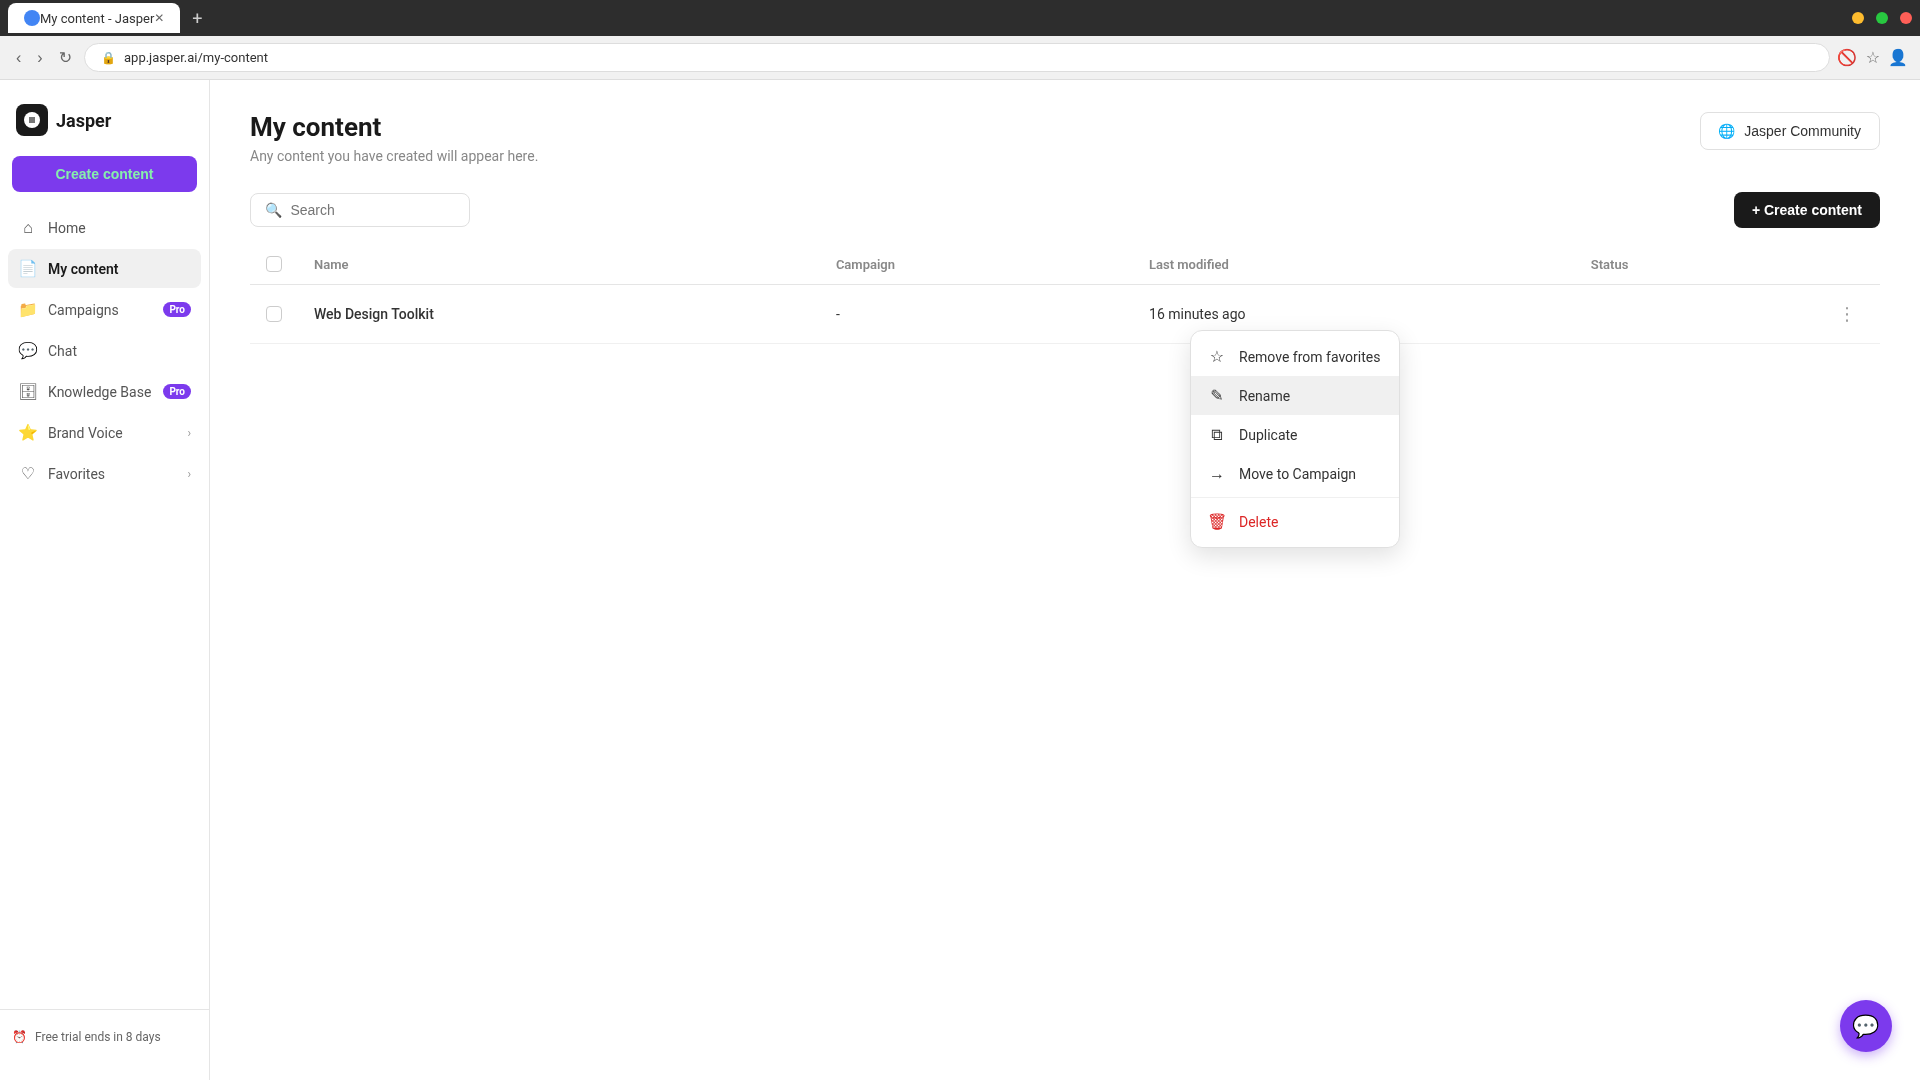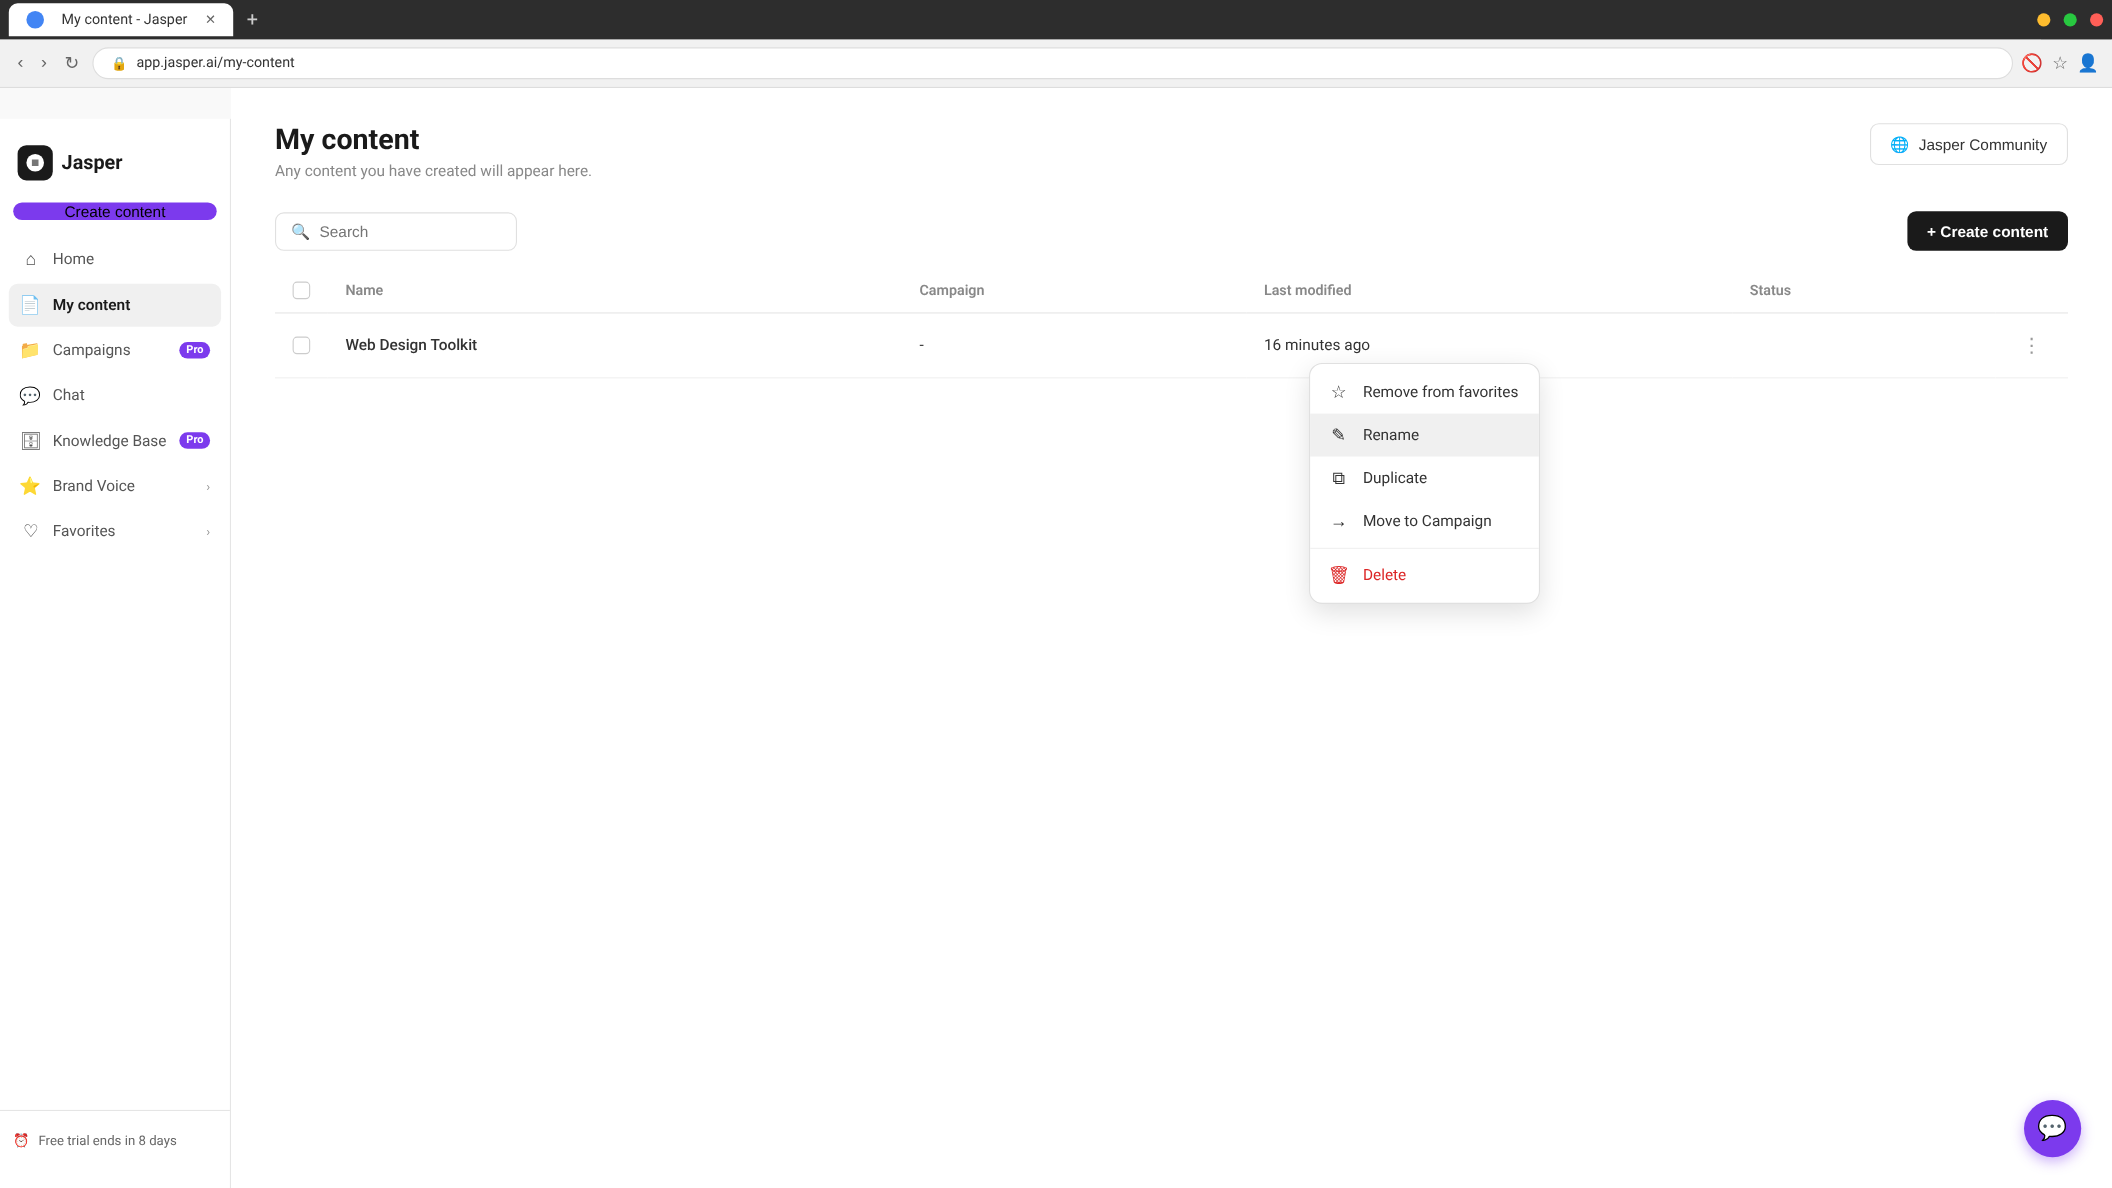--- a/index.html
+++ b/index.html
@@ -1,45 +1,45 @@
 <!DOCTYPE html>
 <html><head>
   <meta charset="utf-8">
   <style>
     * { box-sizing: border-box; margin: 0; padding: 0; }
     body { font-family: -apple-system, BlinkMacSystemFont, 'Segoe UI', Roboto, sans-serif; background: #f9f9f9; display: flex; height: 100vh; overflow: hidden; }
 
     
     .browser-chrome { position: fixed; top: 0; left: 0; right: 0; z-index: 1000; }
     .browser-titlebar { background: #2d2d2d; height: 36px; display: flex; align-items: center; padding: 0 8px; gap: 8px; }
-    .browser-tab { background: #fff; border-radius: 8px 8px 0 0; padding: 0 16px; height: 30px; display: flex; align-items: center; gap: 16px; font-size: 13px; color: #333; }
+    .browser-tab { background: #fff; border-radius: 8px 8px 0 0; padding: 0 16px; height: 30px; display: flex; align-items: center; gap: 0; font-size: 13px; color: #333; }
     .browser-tab-icon { width: 16px; height: 16px; background: #4285f4; border-radius: 50%; }
     .browser-tab-close { color: #666; font-size: 12px; cursor: pointer; }
     .browser-add-tab { color: #ccc; font-size: 18px; cursor: pointer; margin-left: 4px; }
     .browser-controls { display: flex; gap: 12px; margin-left: auto; }
     .browser-control { width: 12px; height: 12px; border-radius: 50%; cursor: pointer; }
     .browser-minimize { background: #febc2e; }
     .browser-restore { background: #28c840; }
     .browser-close { background: #ff5f57; }
     .browser-toolbar { background: #f1f1f1; height: 44px; display: flex; align-items: center; padding: 0 12px; gap: 8px; border-bottom: 1px solid #ddd; }
     .browser-nav-btn { background: none; border: none; color: #666; font-size: 16px; cursor: pointer; padding: 4px; border-radius: 4px; }
     .browser-address-bar { flex: 1; background: #fff; border: 1px solid #ddd; border-radius: 20px; padding: 6px 16px; font-size: 13px; color: #333; display: flex; align-items: center; gap: 8px; }
     .browser-address-icon { color: #666; font-size: 12px; }
     .browser-address-text { color: #333; font-size: 13px; }
     .browser-extra-controls { display: flex; gap: 8px; color: #666; }
 
     
     .app-wrapper { display: flex; width: 100%; margin-top: 80px; height: calc(100vh - 80px); }
 
     
-    .sidebar { width: 210px; background: #fff; border-right: 1px solid #e5e5e5; display: flex; flex-direction: column; padding: 16px 0; flex-shrink: 0; margin-top: 28px; }
+    .sidebar { width: 210px; background: #fff; border-right: 1px solid #e5e5e5; display: flex; flex-direction: column; padding: 16px 0; flex-shrink: 0; }
     .sidebar-logo { display: flex; align-items: center; gap: 8px; padding: 8px 16px 20px; }
     .sidebar-logo-icon { width: 32px; height: 32px; background: #1a1a1a; border-radius: 8px; display: flex; align-items: center; justify-content: center; color: #fff; font-weight: bold; font-size: 14px; }
     .sidebar-logo-text { font-size: 18px; font-weight: 700; color: #1a1a1a; }
-    .create-content-btn { margin: 0 12px 16px; background: #7c3aed; color: #000000; border: none; border-radius: 8px; padding: 0 16px; font-size: 14px; font-weight: 400; cursor: pointer; width: calc(100% - 24px); text-align: center; }
+    .create-content-btn { margin: 0 12px 16px; background: #7c3aed; color: #86efac; border: none; border-radius: 8px; padding: 10px 16px; font-size: 14px; font-weight: 700; cursor: pointer; width: calc(100% - 24px); text-align: center; }
     .sidebar-nav { flex: 1; padding: 0 8px; }
     .sidebar-item { display: flex; align-items: center; gap: 10px; padding: 10px 10px; border-radius: 8px; cursor: pointer; font-size: 14px; color: #555; margin-bottom: 2px; }
     .sidebar-item.active { background: #f0f0f0; color: #1a1a1a; font-weight: 600; }
     .sidebar-item-icon { font-size: 16px; width: 20px; text-align: center; }
     .sidebar-item-label { flex: 1; }
     .sidebar-badge { background: #7c3aed; color: #fff; font-size: 10px; font-weight: 700; padding: 2px 6px; border-radius: 10px; }
     .sidebar-item-chevron { font-size: 12px; color: #999; }
     .sidebar-footer { padding: 12px 12px; border-top: 1px solid #e5e5e5; }
     .sidebar-trial { display: flex; align-items: center; gap: 8px; font-size: 12px; color: #666; padding: 8px 0; }
     .sidebar-user { display: flex; align-items: center; gap: 10px; padding: 8px 0; cursor: pointer; }

